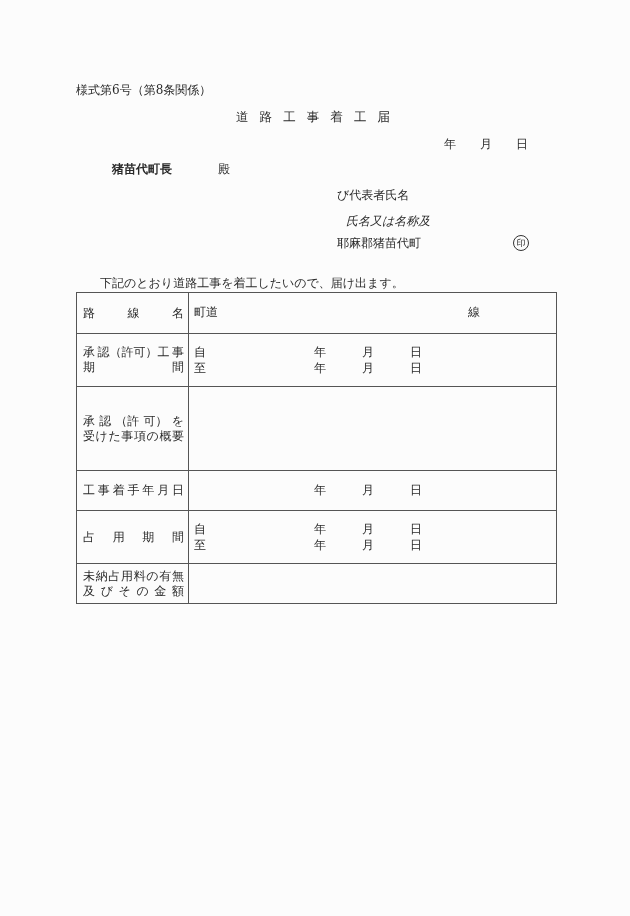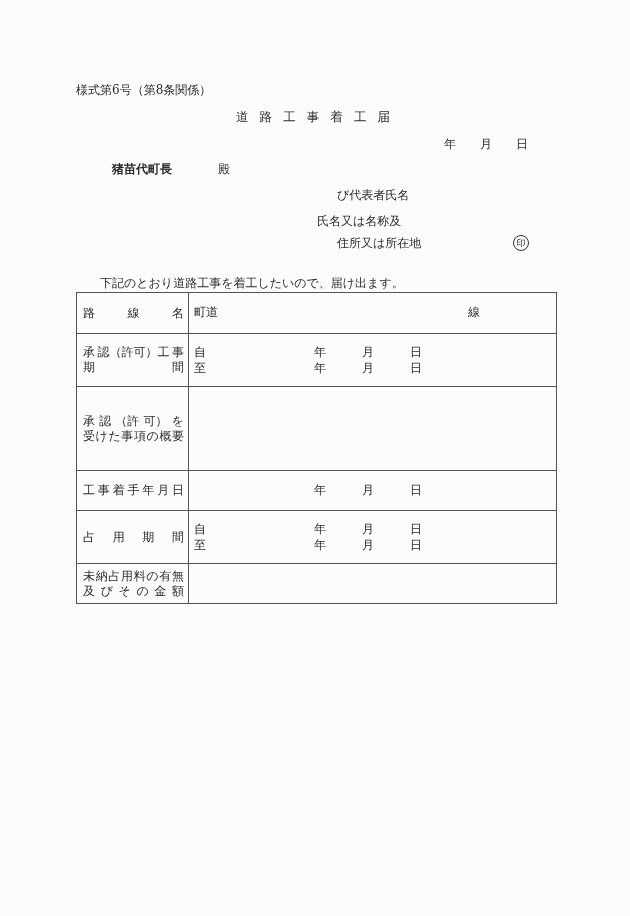--- a/index.html
+++ b/index.html
@@ -41,22 +41,22 @@
 <div>
   <span class="abs" style="left:444px;top:137px;">年</span>
   <span class="abs" style="left:480px;top:137px;">月</span>
   <span class="abs" style="left:516px;top:137px;">日</span>
 </div>
 
 <div class="abs" style="left:112px;top:162px;font-weight:bold;">猪苗代町長</div>
 <div class="abs" style="left:218px;top:162px;">殿</div>
 
 <div class="abs" style="left:337px;top:188px;">び代表者氏名</div>
-<div class="abs" style="left:317px;top:214px;">氏名又は名称及</div>
-<div class="abs" style="left:337px;top:236px;">住所又は所在地</div>
+<div class="abs" style="left:346px;top:214px;font-style:italic;">氏名又は名称及</div>
+<div class="abs" style="left:337px;top:236px;">耶麻郡猪苗代町</div>
 <div class="abs" style="left:513px;top:235px;"><span class="seal">印</span></div>
 
 <div class="abs" style="left:100px;top:276px;">下記のとおり道路工事を着工したいので、届け出ます。</div>
 
 <table class="form">
   <colgroup>
       <col style="width:112px">
       <col>
     </colgroup>
 

